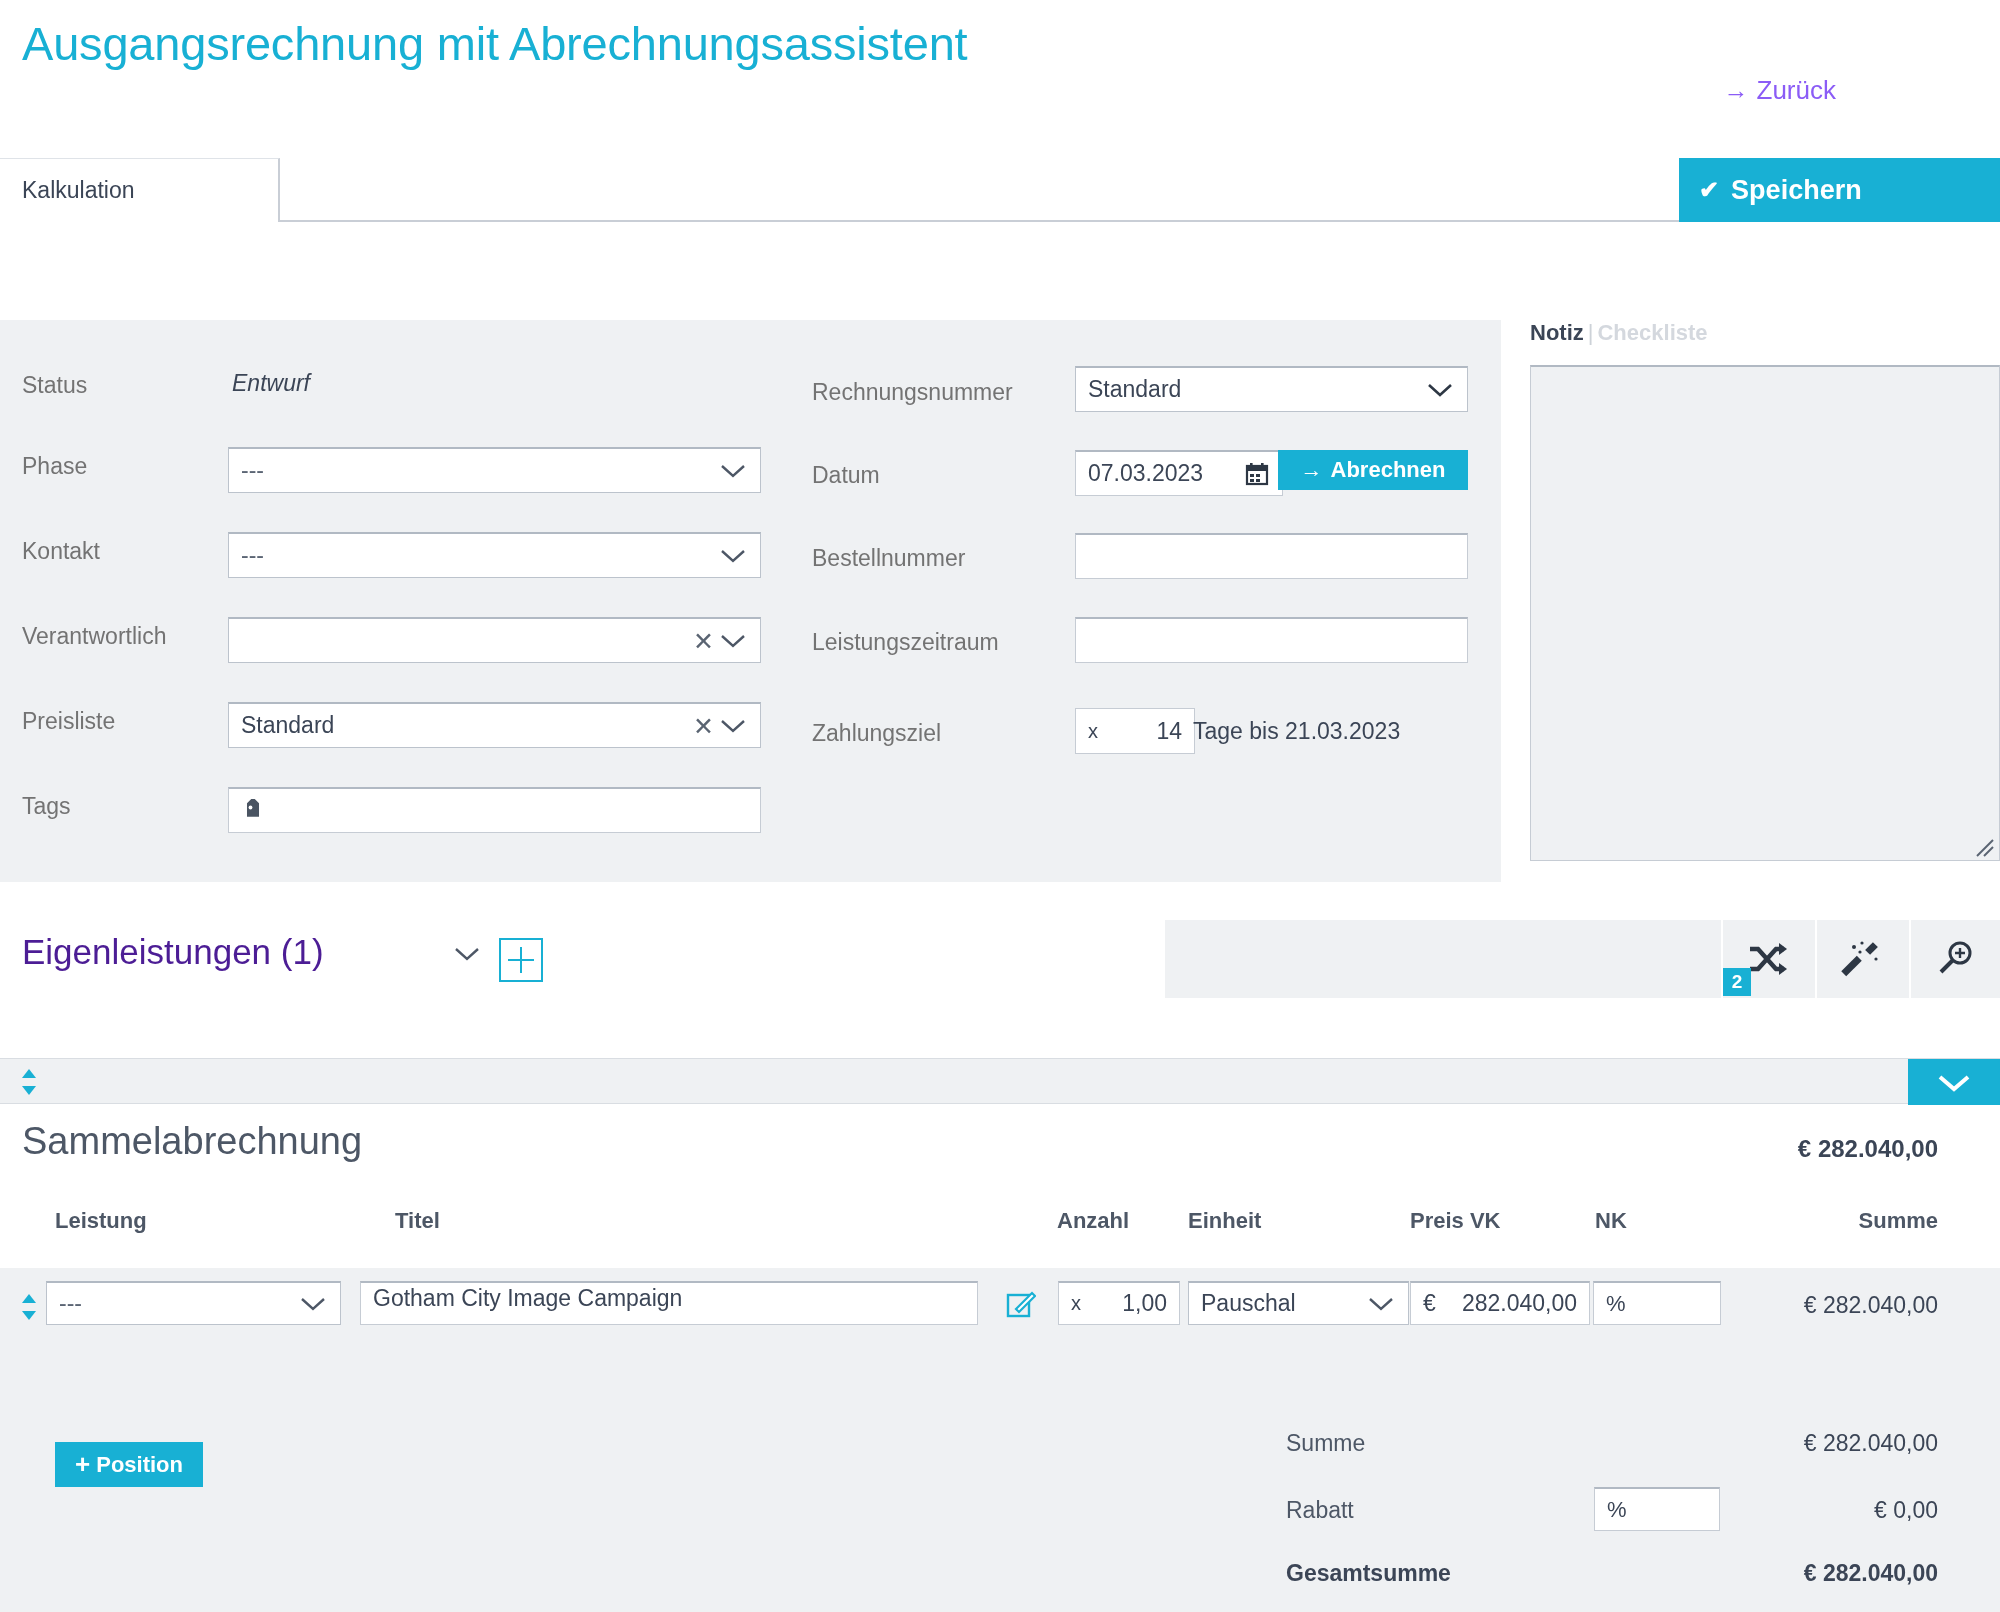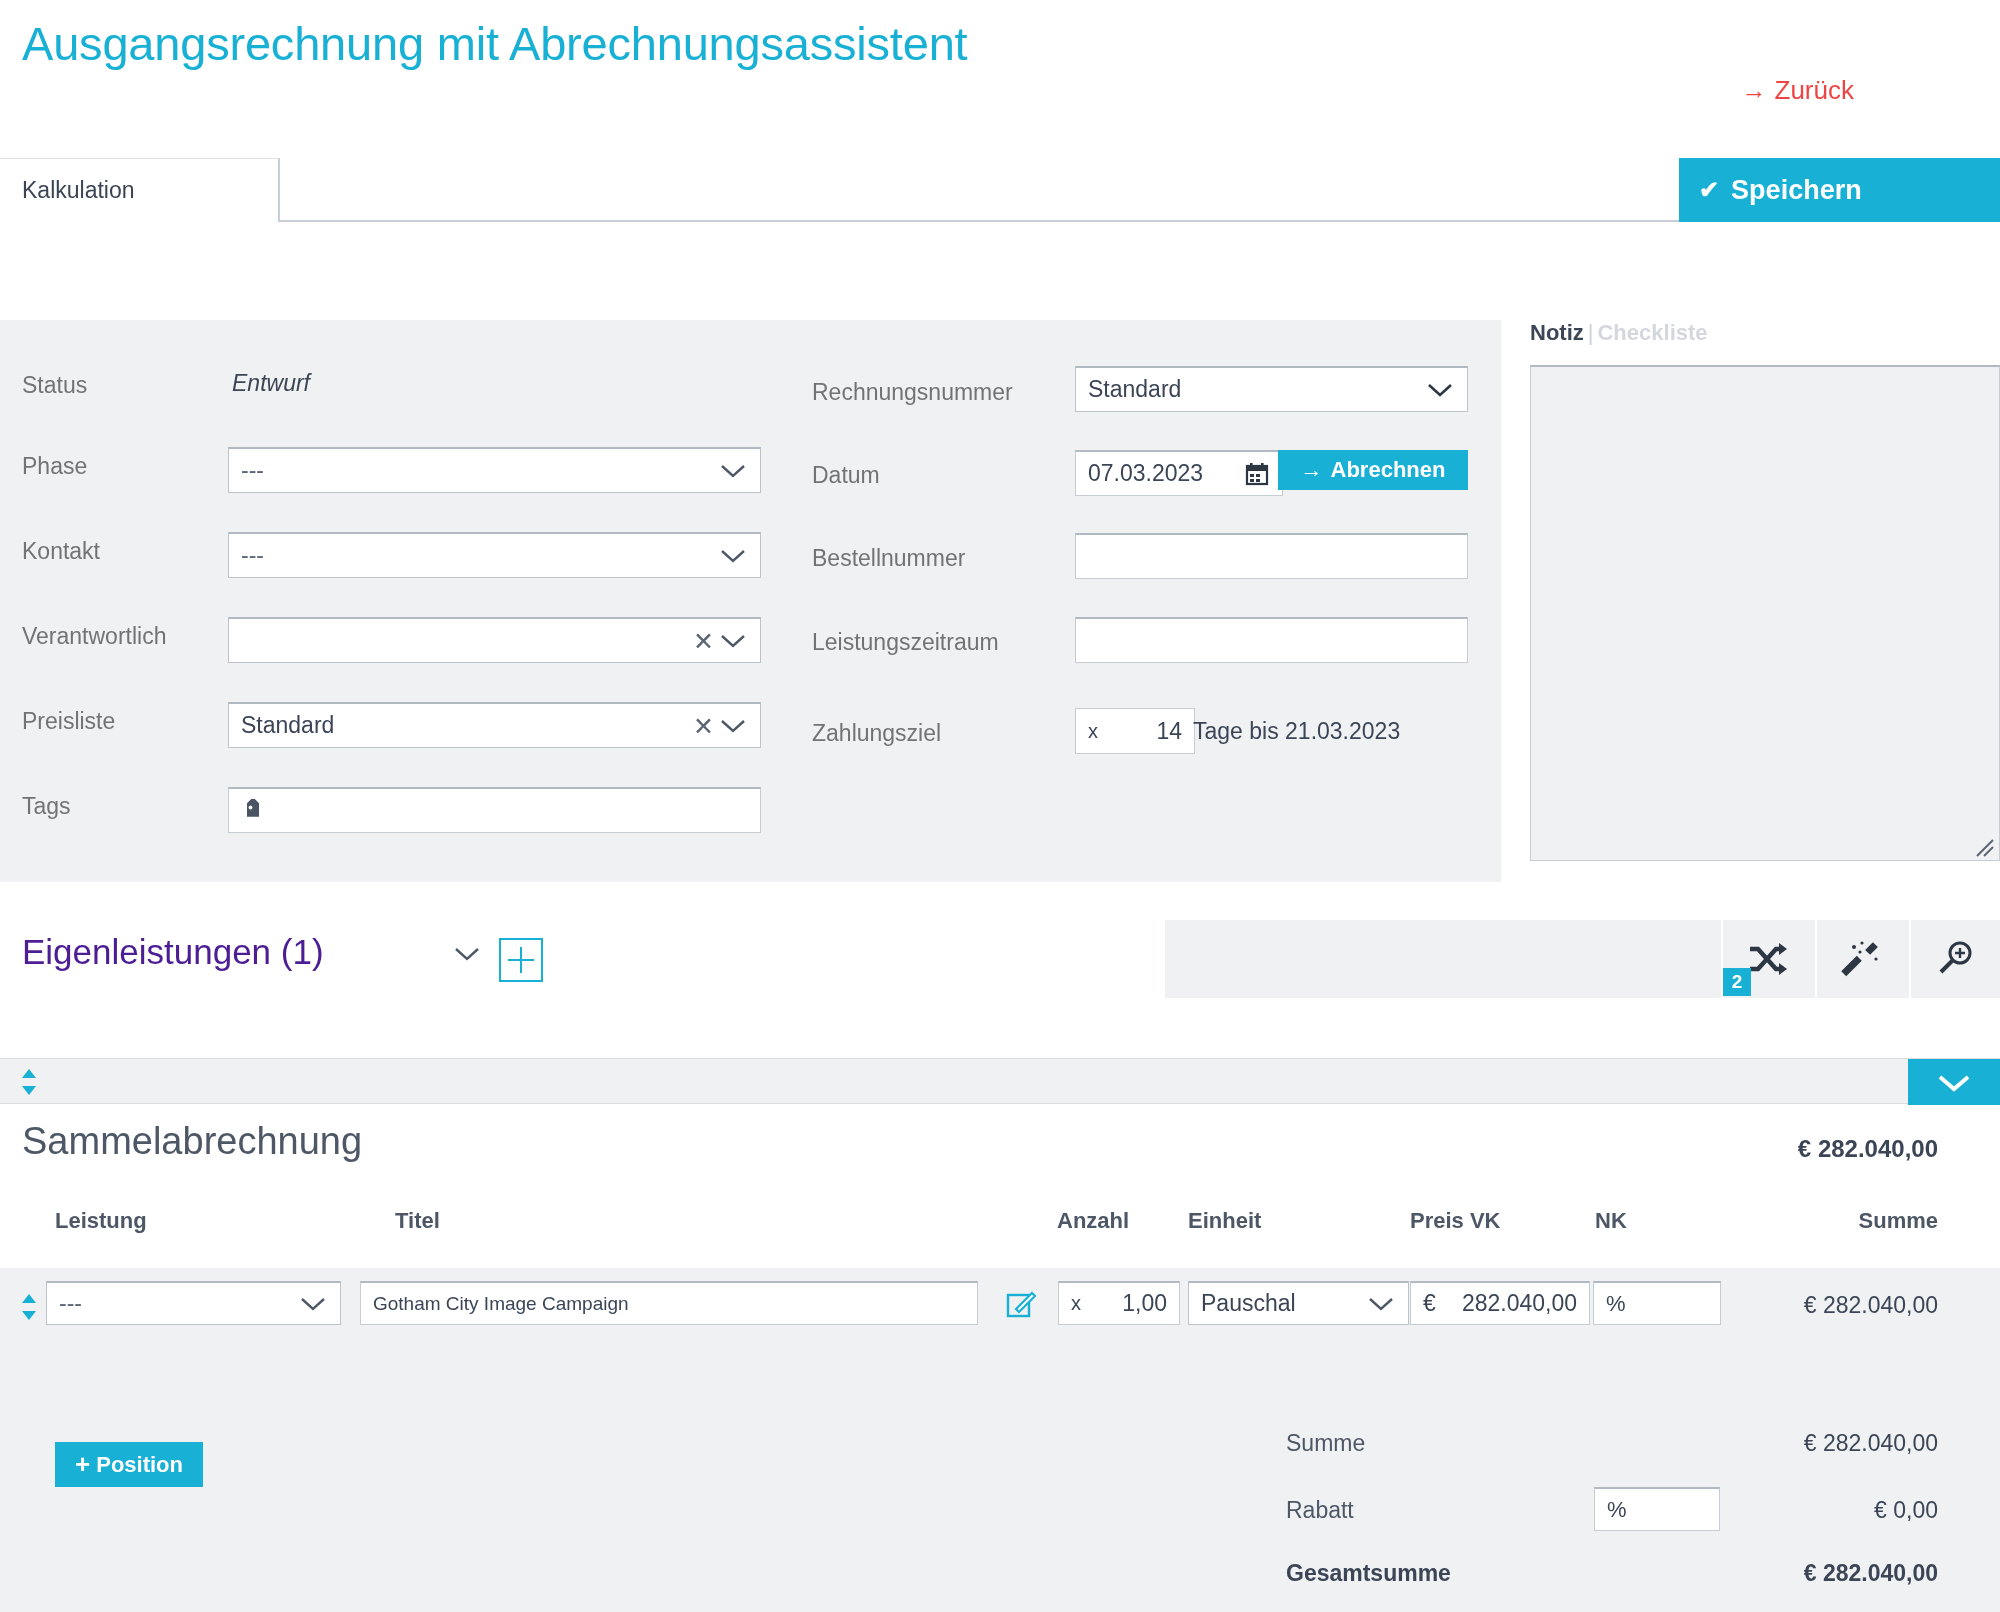--- a/index.html
+++ b/index.html
@@ -19,23 +19,23 @@
     position: absolute;
     left: 22px; top: 16px;
     font-size: 47px;
     font-weight: 400;
     color: #18b0d4;
     letter-spacing: -0.2px;
     white-space: nowrap;
   }
   #back-link {
     position: absolute;
-    right: 146px; top: 75px;
+    right: 164px; top: 75px;
     font-size: 26px;
-    color: #ef4444;
+    color: #8b5cf6;
     white-space: nowrap;
     cursor: pointer;
   }
   #back-link .arrow { margin-right: 8px; font-size: 25px; }
 
   
   #tabstrip {
     position: absolute;
     left: 0; top: 158px;
     width: 2000px; height: 64px;
@@ -311,23 +311,23 @@
     left: 46px; top: 13px;
     width: 295px; height: 44px;
   }
   #row-titel {
     position: absolute;
     left: 360px; top: 13px;
     width: 618px; height: 44px;
     border: 1px solid #c6ccd4;
     border-top: 2px solid #b1b9c3;
     background: #fff;
-    display: flex; align-items: center;
-    padding: 0 12px;
-    font-size: 19px;
+    display: flex; align-items: flex-end;
+    padding: 12px 12px;
+    font-size: 23px;
   }
   #row-edit-icon {
     position: absolute;
     left: 1006px; top: 1290px;
     width: 30px; height: 30px;
     cursor: pointer;
   }
   #row-anzahl {
     position: absolute;
     left: 1058px; top: 13px;

